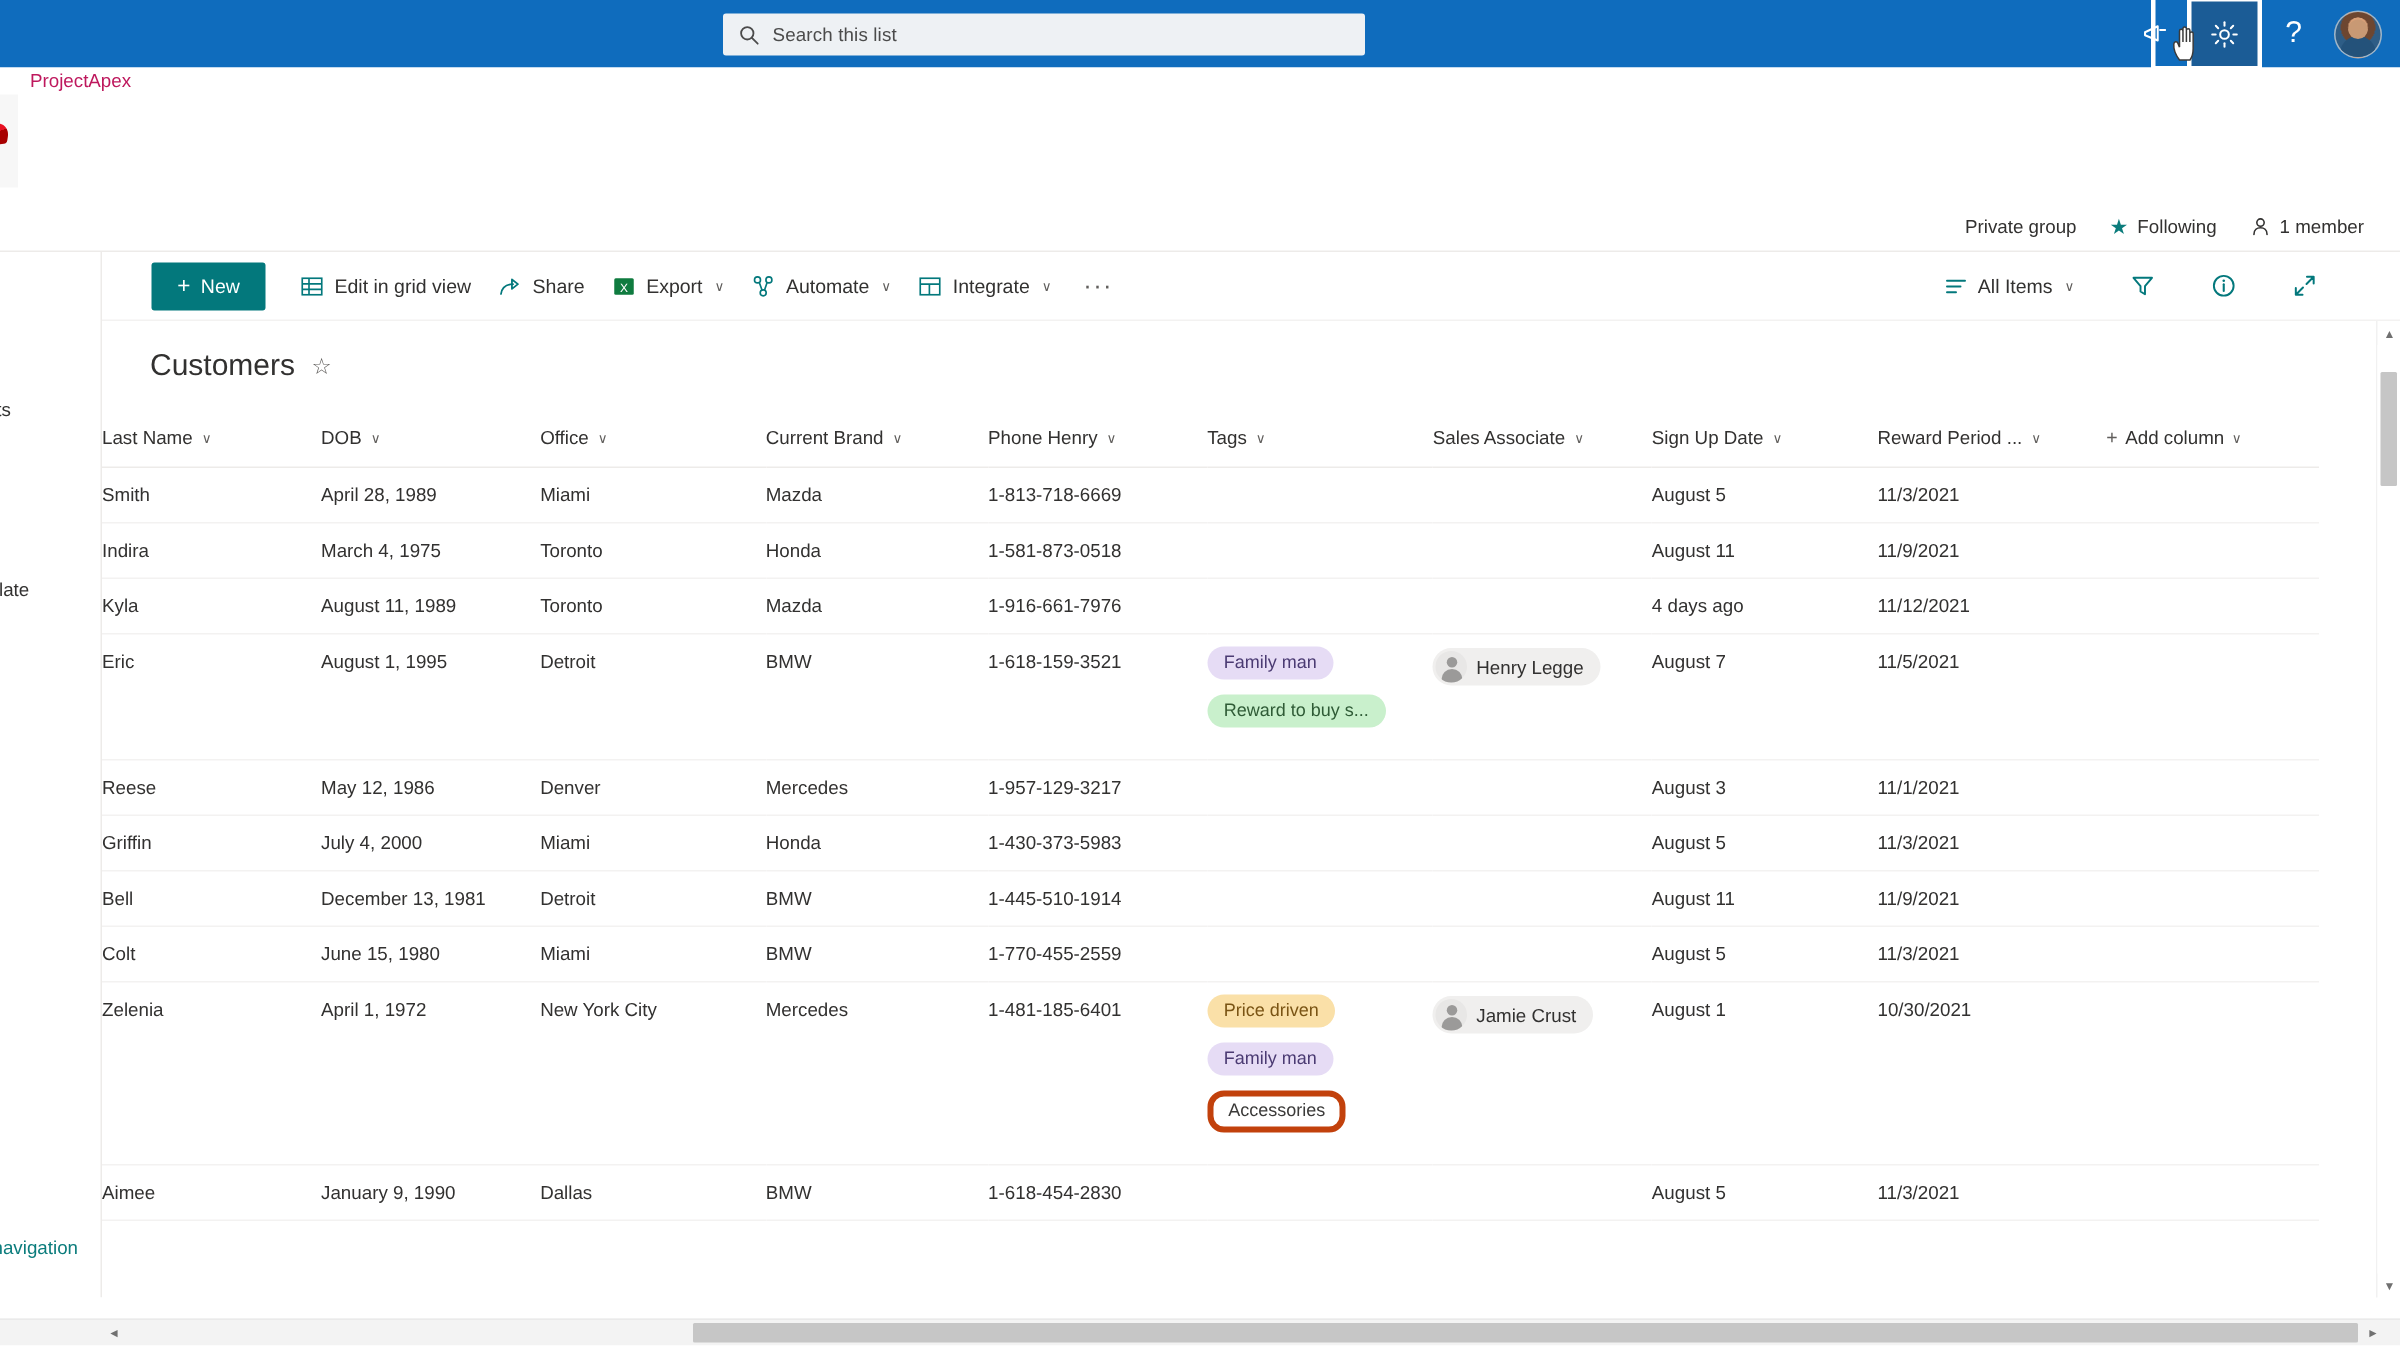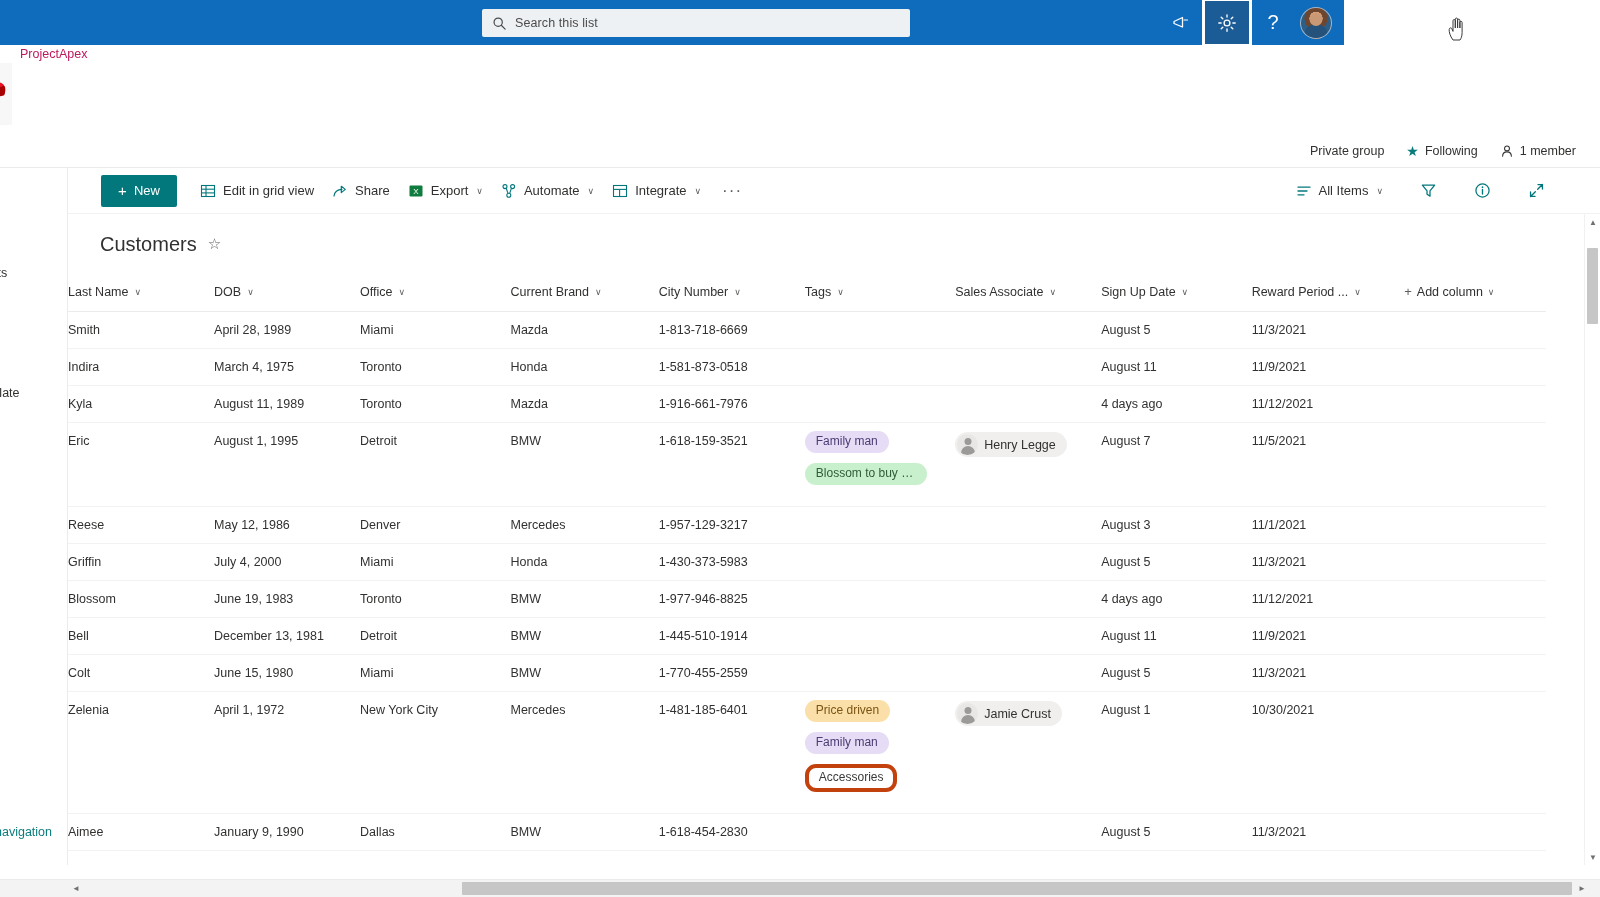--- a/index.html
+++ b/index.html
@@ -8,21 +8,21 @@
     width: 1600px; height: 897px;
     overflow: hidden;
     background: #ffffff;
     font-family: "Liberation Sans", sans-serif;
     -webkit-font-smoothing: antialiased;
   }
   .app { position: relative; width: 1600px; height: 897px; overflow: hidden; }
 
   
   .suitebar {
-    position: absolute; top: 0; left: 0; width: 1344px; height: 45px;
+    position: absolute; top: 0; left: 0; width: 1600px; height: 45px;
     background: #0F6CBD;
     display: flex; align-items: center;
   }
   .suite-search {
     position: absolute; left: 482px; top: 9px;
     width: 428px; height: 28px;
     background: #eef1f4; border-radius: 2px;
     display: flex; align-items: center; gap: 8px;
     padding: 0 10px;
   }
@@ -528,21 +528,21 @@
               </span>
           </th>
           <th>
             <span class="hwrap">
                 <span>Current Brand</span>
                 <span class="chev">∨</span>
               </span>
           </th>
           <th>
             <span class="hwrap">
-                <span>City Number</span>
+                <span>Phone Henry</span>
                 <span class="chev">∨</span>
               </span>
           </th>
           <th>
             <span class="hwrap">
                 <span>Tags</span>
                 <span class="chev">∨</span>
               </span>
           </th>
           <th>
@@ -608,21 +608,21 @@
             <td>4 days ago</td>
             <td>11/12/2021</td>
             <td></td>
           </tr>
           <tr class="row">
             <td>Eric</td>
             <td>August 1, 1995</td>
             <td>Detroit</td>
             <td>BMW</td>
             <td>1-618-159-3521</td>
-            <td class="tags-cell"><span class="pill purple">Family man</span><br><span class="pill green">Blossom to buy s...</span><br></td>
+            <td class="tags-cell"><span class="pill purple">Family man</span><br><span class="pill green">Reward to buy s...</span><br></td>
             <td class="sa-cell"><span class="person">
                 <span class="pav"></span>
                 <span>Henry Legge</span>
               </span></td>
             <td>August 7</td>
             <td>11/5/2021</td>
             <td></td>
           </tr>
           <tr class="row">
             <td>Reese</td>
@@ -639,32 +639,20 @@
           <tr class="row">
             <td>Griffin</td>
             <td>July 4, 2000</td>
             <td>Miami</td>
             <td>Honda</td>
             <td>1-430-373-5983</td>
             <td class="tags-cell"></td>
             <td class="sa-cell"></td>
             <td>August 5</td>
             <td>11/3/2021</td>
-            <td></td>
-          </tr>
-          <tr class="row">
-            <td>Blossom</td>
-            <td>June 19, 1983</td>
-            <td>Toronto</td>
-            <td>BMW</td>
-            <td>1-977-946-8825</td>
-            <td class="tags-cell"></td>
-            <td class="sa-cell"></td>
-            <td>4 days ago</td>
-            <td>11/12/2021</td>
             <td></td>
           </tr>
           <tr class="row">
             <td>Bell</td>
             <td>December 13, 1981</td>
             <td>Detroit</td>
             <td>BMW</td>
             <td>1-445-510-1914</td>
             <td class="tags-cell"></td>
             <td class="sa-cell"></td>

